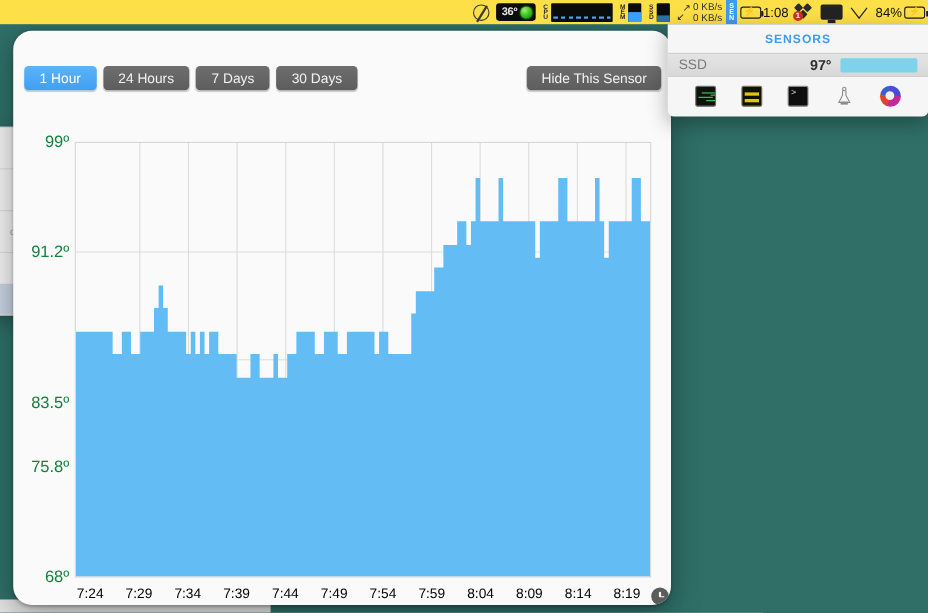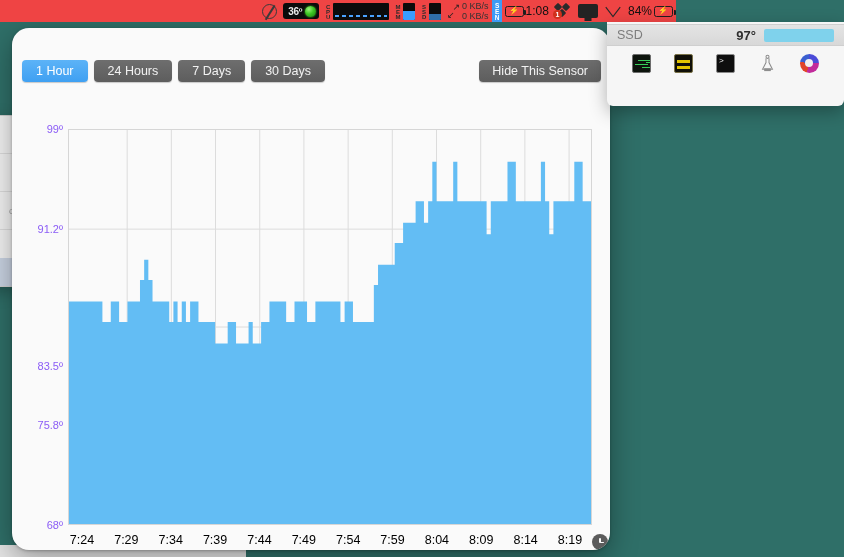--- a/index.html
+++ b/index.html
@@ -12,22 +12,22 @@
 
   
   #desktop {
     position: absolute; inset: 0;
     background: #2f6f68;
   }
 
   
   #menubar {
     position: absolute; top: 0; left: 0;
-    width: 676px; height: 22px;
-    background: #ef4444;
+    width: 844px; height: 22px;
+    background: #fde047;
     display: flex; align-items: center;
     font-size: 11px; color: #1c1c1c;
     z-index: 40;
   }
   #menubar .spacer { flex: 1 1 auto; }
   .mb-item {
     display: flex; align-items: center; height: 22px;
     padding: 0 3px; gap: 2px;
   }
   .mb-text { font-size: 12px; color: #111; white-space: nowrap; }
@@ -186,21 +186,21 @@
     display: flex; align-items: center; justify-content: center;
     box-shadow: 0 1px 1px rgba(0,0,0,.2);
     white-space: nowrap; cursor: default;
   }
 
   
   #plot-wrap { position: absolute; left: 0; top: 56px; width: 598px; height: 466px; }
   #yaxis { position: absolute; left: 0; top: 0; width: 58px; height: 410px; }
   .ytick {
     position: absolute; right: 7px;
-    font-size: 11px; color: #8b5cf6;
+    font-size: 15px; color: #15803d;
     transform: translateY(-50%); white-space: nowrap;
   }
   #plot {
     position: absolute; left: 56px; top: 45px;
     width: 524px; height: 396px;
     background: #fafafa;
     border: 1px solid #d6d6d6;
   }
   #plot svg { display: block; width: 100%; height: 100%; }
   #xaxis {
@@ -434,20 +434,21 @@
 
   <div class="mb-item">
     <span class="mb-text">84%</span>
     <span class="batt-icon">
       <span class="bolt">⚡</span>
     </span>
   </div>
 </div>
 
 <div id="sensors-panel">
+  <div id="sensors-title">SENSORS</div>
   <div id="ssd-row">
     <span class="nm">SSD</span>
     <span class="val">97°</span>
     <span class="meter" style="width: 70px;"></span>
   </div>
   <div id="panel-apps">
     <span class="app-ico a-monitor"></span>
     <span class="app-ico a-warn"></span>
     <span class="app-ico a-term"></span>
     <span class="app-ico a-flask">

